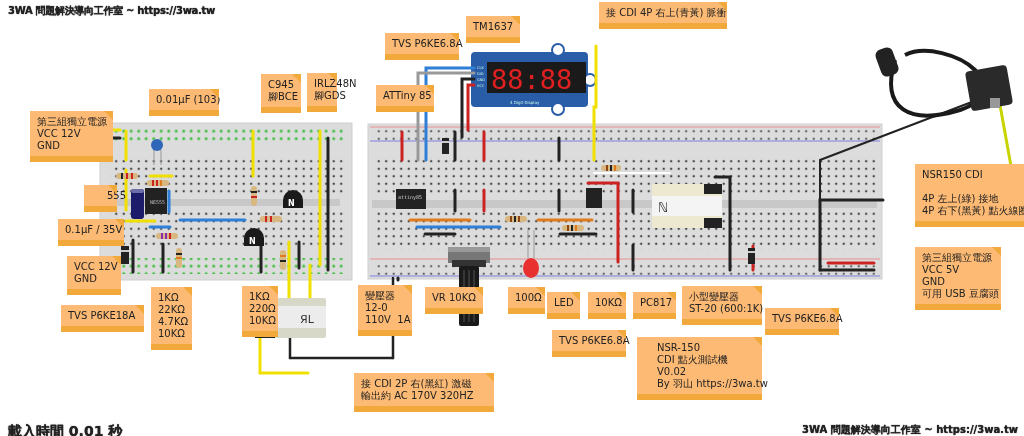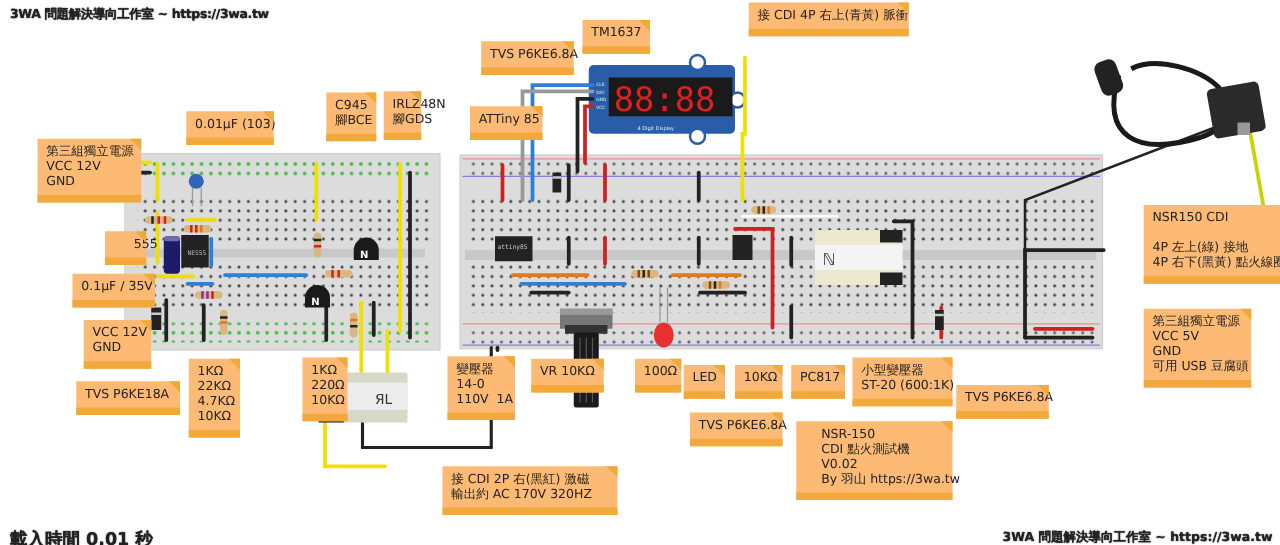--- a/index.html
+++ b/index.html
@@ -290,21 +290,21 @@
 GND</div>
 <div class="note" style="left:33px; top:305px; width:83px;">TVS P6KE18A</div>
 <div class="note" style="left:123px; top:287px; width:41px;">1KΩ
 22KΩ
 4.7KΩ
 10KΩ</div>
 <div class="note" style="left:214px; top:286px; width:36px;">1KΩ
 220Ω
 10KΩ</div>
 <div class="note" style="left:330px; top:285px; width:54px;">變壓器
-14-0
+12-0
 110V  1A</div>
 <div class="note" style="left:326px; top:373px; width:140px;">接 CDI 2P 右(黑紅) 激磁
 輸出約 AC 170V 320HZ</div>
 <div class="note" style="left:397px; top:287px; width:58px;">VR 10KΩ</div>
 <div class="note" style="left:480px; top:287px; width:37px;">100Ω</div>
 <div class="note" style="left:519px; top:292px; width:33px;">LED</div>
 <div class="note" style="left:560px; top:292px; width:38px;">10KΩ</div>
 <div class="note" style="left:605px; top:292px; width:43px;">PC817</div>
 <div class="note" style="left:654px; top:286px; width:80px;">小型變壓器
 ST-20 (600:1K)</div>

